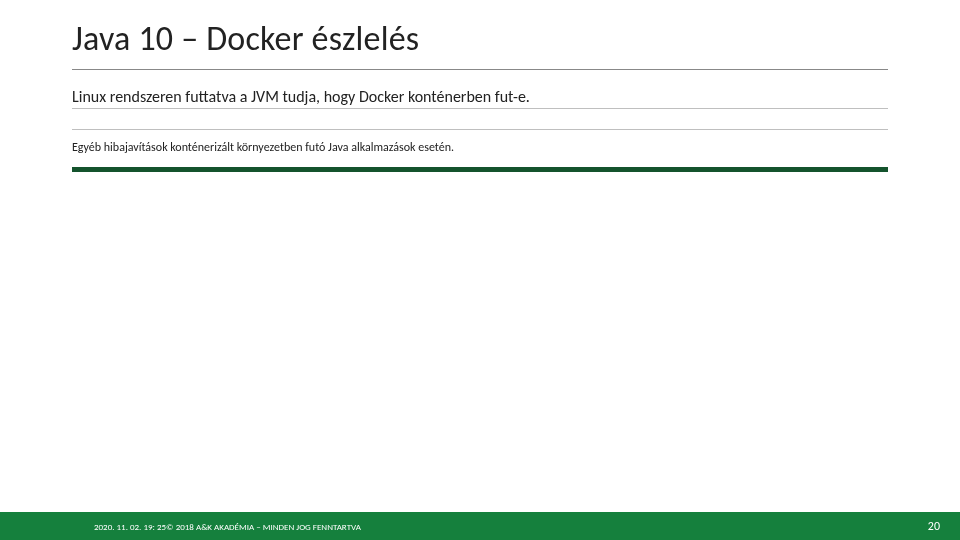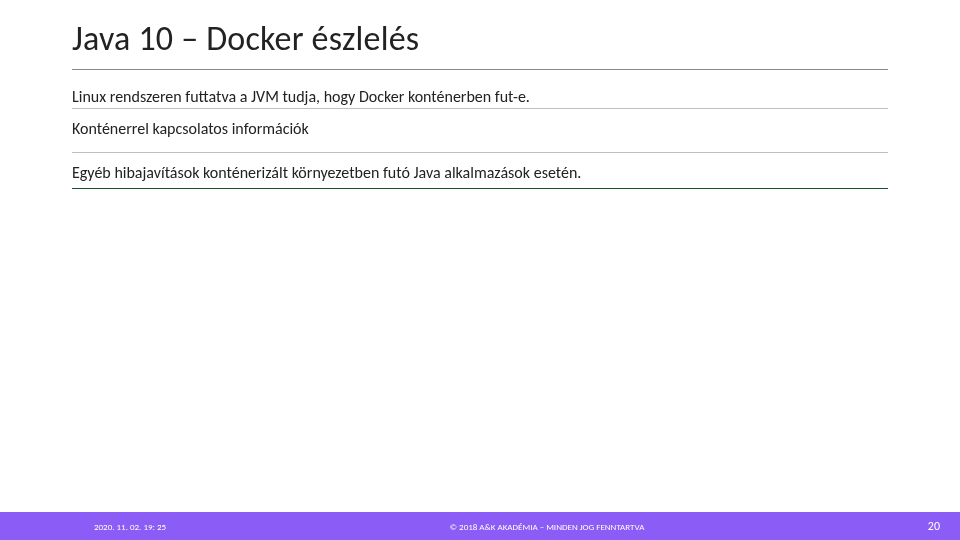--- a/index.html
+++ b/index.html
@@ -6,37 +6,36 @@
     html, body { width: 960px; height: 540px; overflow: hidden; font-family: "Segoe UI", Calibri, Arial, sans-serif; background: #fff; }
     .slide { width: 960px; height: 540px; position: relative; display: flex; flex-direction: column; }
     .content { flex: 1; padding: 18px 72px 0 72px; }
     .title { font-size: 34px; font-weight: 400; color: #222; letter-spacing: 0.2px; padding-bottom: 10px; border-bottom: 1px solid #888; margin-bottom: 16px; }
     .body-text { font-size: 16px; color: #222; border-bottom: 1px solid #bfbfbf; margin-bottom: 10px; line-height: 1.35; }
     .section-block { padding-bottom: 10px; border-bottom: 1px solid #bfbfbf; margin-bottom: 10px; }
     .section-head { font-size: 16px; color: #222; margin-bottom: 4px; }
     .bullet-list { list-style: none; padding-left: 18px; }
     .bullet-list li { font-size: 14px; color: #333; line-height: 1.5; position: relative; padding-left: 12px; }
     .bullet-list li::before { content: "◦"; position: absolute; left: 0; top: 0; color: #444; }
-    .last-block { font-size: 16px; color: #222; padding-bottom: 6px; border-bottom: 1px solid #14532d; margin-bottom: 10px; }
-    .footer { position: absolute; left: 0; right: 0; bottom: 0; height: 28px; background: #8b5cf6; color: #fff; display: flex; align-items: center; font-size: 9px; padding: 0 14px; }
+    .last-block { font-size: 12px; color: #222; padding-bottom: 13px; border-bottom: 5px solid #14532d; margin-bottom: 10px; }
+    .footer { position: absolute; left: 0; right: 0; bottom: 0; height: 28px; background: #15803d; color: #fff; display: flex; align-items: center; font-size: 9px; padding: 0 14px; }
     .footer-left { flex: 0 0 auto; padding-left: 80px; }
-    .footer-center { flex: 1; text-align: center; }
+    .footer-center { flex: 1; text-align: left; }
     .footer-right { flex: 0 0 auto; font-size: 12px; padding-right: 6px; }
   </style>
 </head>
 <body>
 
 <div class="slide">
   <div class="content">
     <h1 class="title">Java 10 – Docker észlelés</h1>
 
     <div class="body-text">Linux rendszeren futtatva a JVM tudja, hogy Docker konténerben fut-e.</div>
 
     <div class="section-block">
-      <div class="section-head">Konténerrel kapcsolatos információk</div>
     </div>
 
 
     <div class="last-block">Egyéb hibajavítások konténerizált környezetben futó Java alkalmazások esetén.</div>
   </div>
 
   <div class="footer">
     <div class="footer-left">2020. 11. 02. 19: 25</div>
     <div class="footer-center">© 2018 A&amp;K AKADÉMIA – MINDEN JOG FENNTARTVA</div>
     <div class="footer-right">20</div>

